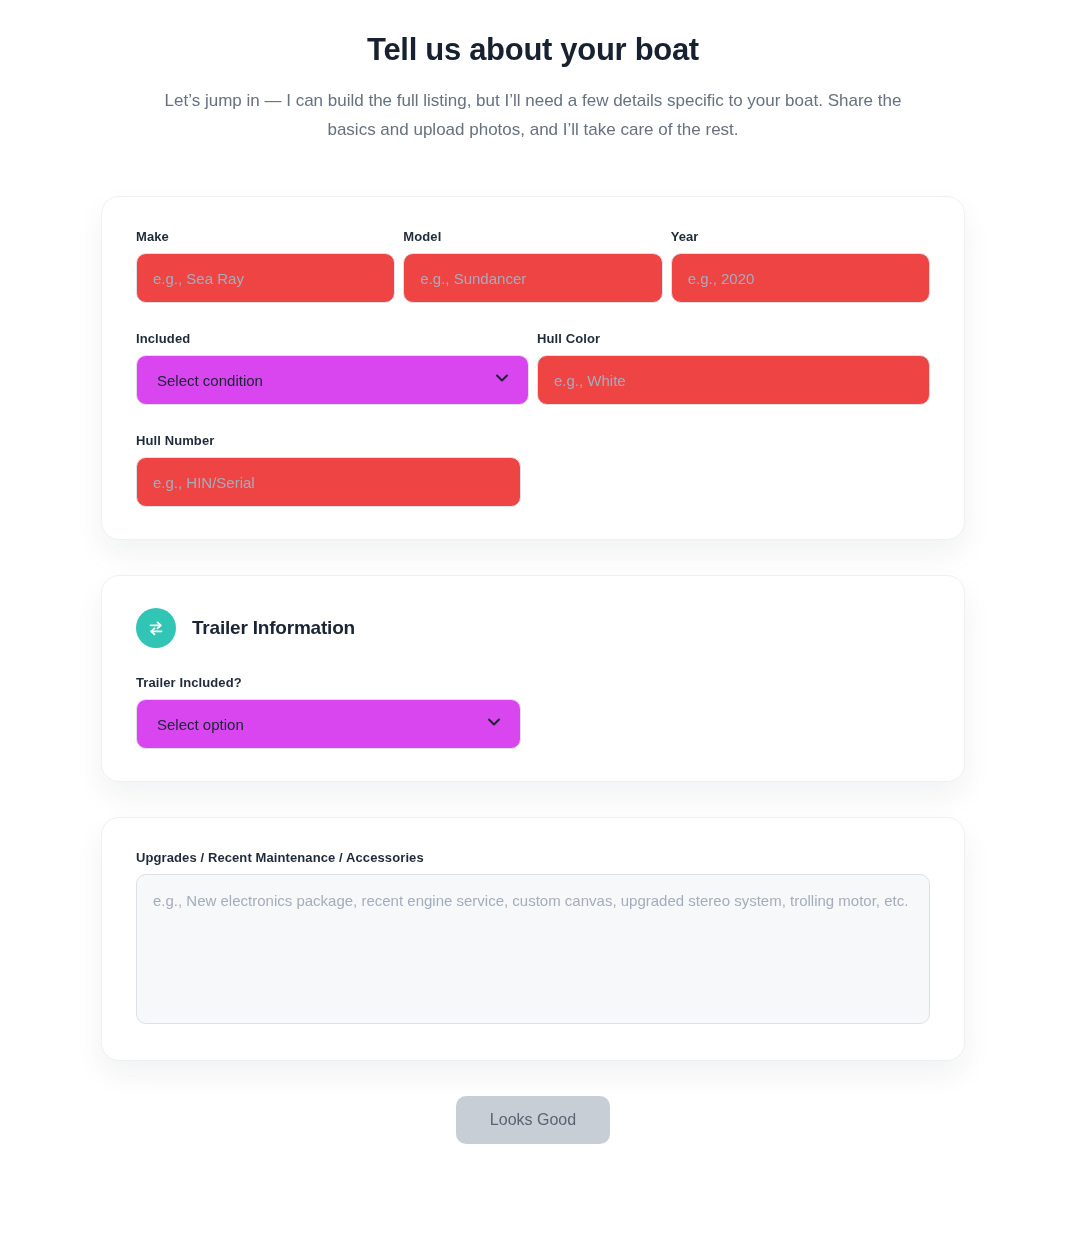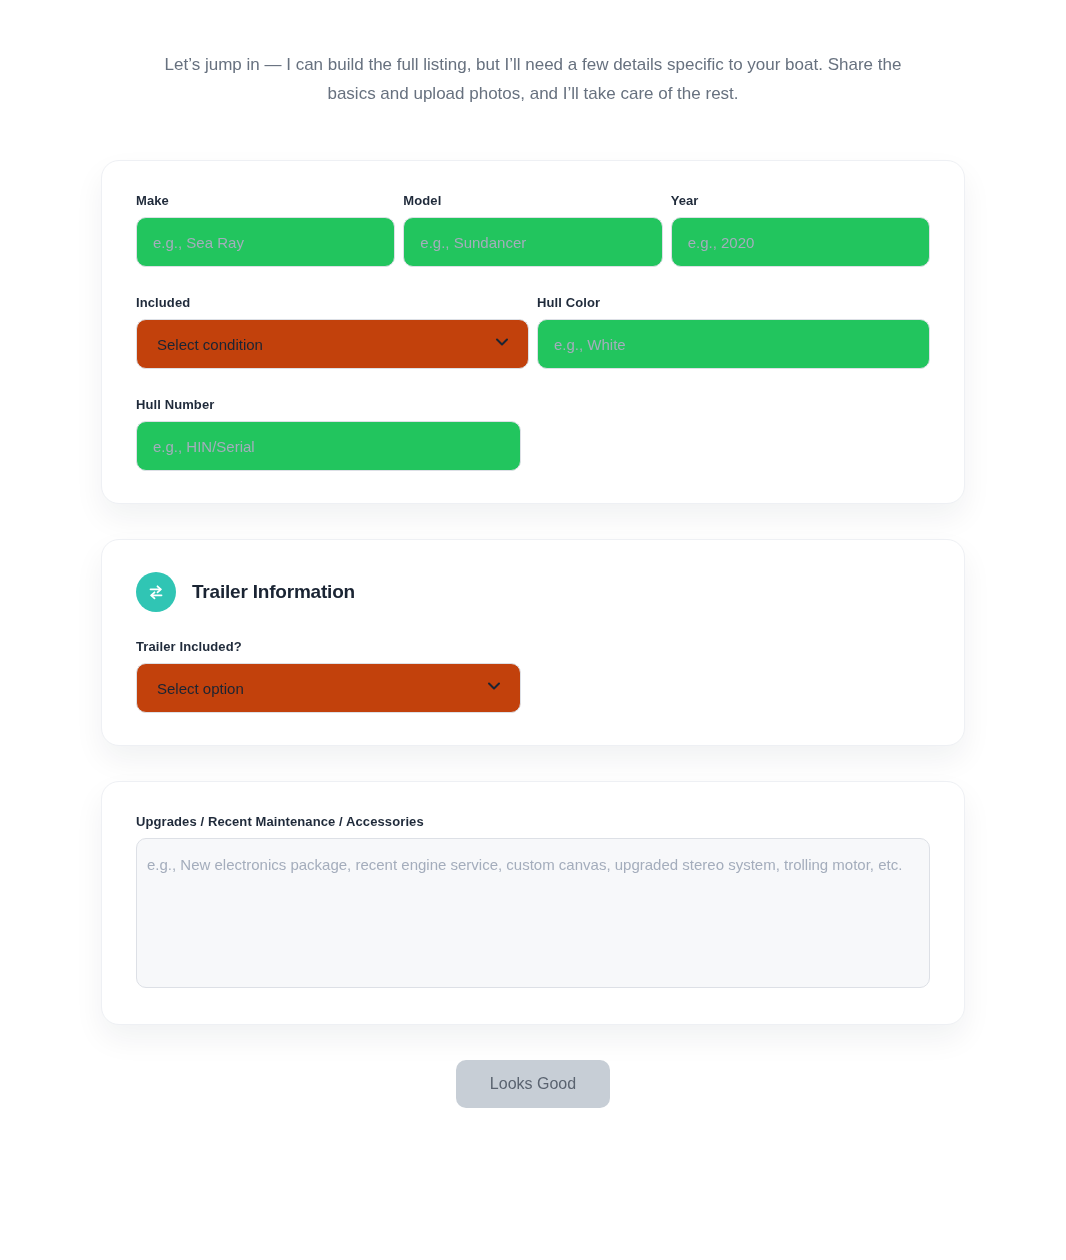--- a/index.html
+++ b/index.html
@@ -64,50 +64,50 @@
     display: block;
     font-size: 13px;
     font-weight: 700;
     color: #1f2a3a;
     margin-bottom: 9px;
     letter-spacing: 0.1px;
   }
   .text-input {
     width: 100%;
     height: 50px;
-    background: #22c55e;
+    background: #ef4444;
     border: 1px solid #dde0e6;
     border-radius: 10px;
     padding: 0 16px;
     font-family: "Liberation Sans", sans-serif;
     font-size: 15px;
     color: #1a2433;
     outline: none;
   }
   .text-input::placeholder { color: #a4adbc; }
   .select-box {
     width: 100%;
     height: 50px;
-    background: #c2410c;
+    background: #d946ef;
     border: 1px solid #dde0e6;
     border-radius: 10px;
     padding: 0 16px 0 20px;
     display: flex;
     align-items: center;
     justify-content: space-between;
     cursor: pointer;
   }
   .select-value { font-size: 15px; color: #1a2433; }
   .textarea-input {
     width: 100%;
     height: 150px;
     background: #f7f8fa;
     border: 1px solid #dde0e6;
     border-radius: 10px;
-    padding: 14px 10px;
+    padding: 14px 16px;
     font-family: "Liberation Sans", sans-serif;
     font-size: 15px;
     line-height: 1.6;
     color: #1a2433;
     resize: none;
     outline: none;
   }
   .textarea-input::placeholder { color: #a4adbc; }
   .action-row { text-align: center; margin-top: 32px; padding-bottom: 49px; }
   .submit-btn {
@@ -120,20 +120,21 @@
     font-family: "Liberation Sans", sans-serif;
     font-size: 16px;
     font-weight: 400;
     cursor: not-allowed;
   }
 </style>
 </head>
 <body>
 
 <header class="page-header">
+  <h1 class="page-title">Tell us about your boat</h1>
   <p class="page-subtitle">Let’s jump in — I can build the full listing, but I’ll need a few details specific to your boat. Share the basics and upload photos, and I’ll take care of the rest.</p>
 </header>
 
 <main class="content">
 
   <section class="card">
 
     <div class="row cols-3">
       <div>
         <label class="field-label">Make</label>

